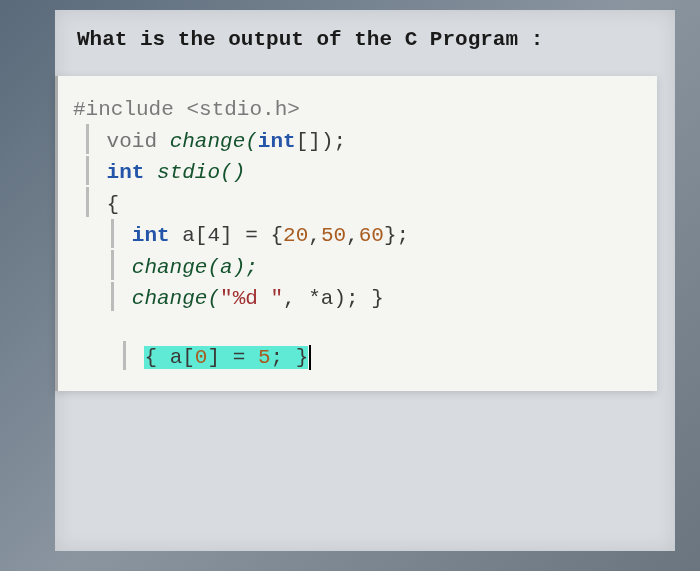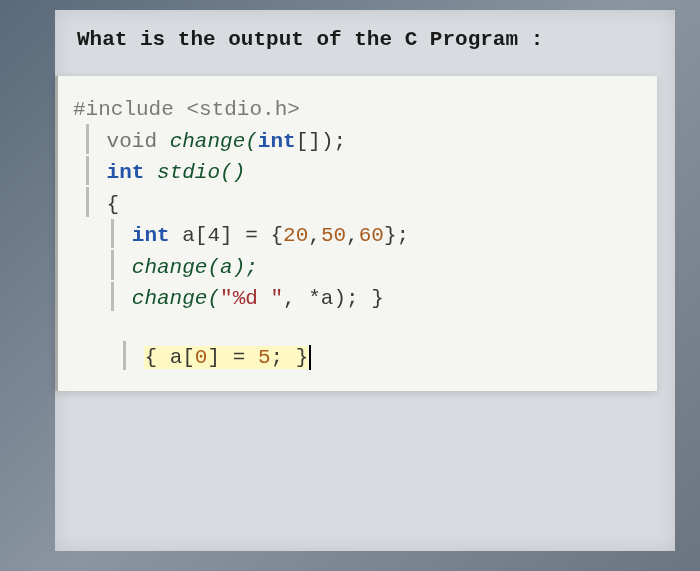--- a/index.html
+++ b/index.html
@@ -61,21 +61,21 @@
       position: relative;
       top: -2px;
     }
     .kw-preproc { color: #7a7a7a; }
     .kw-type { color: #2555a8; font-weight: bold; }
     .kw-void { color: #737373; font-weight: normal; }
     .fn-name { color: #14532d; font-style: italic; }
     .punct { color: #3a3a38; }
     .num { color: #a85c1f; }
     .str { color: #a03030; }
-    .highlight { background: #fef9c3; }
+    .highlight { background: #5eead4; }
     .cursor {
       display: inline-block;
       width: 2px;
       height: 1.2em;
       background: #000;
       vertical-align: middle;
       margin-left: 1px;
     }
     .blank-line {
       height: 1.3em;

